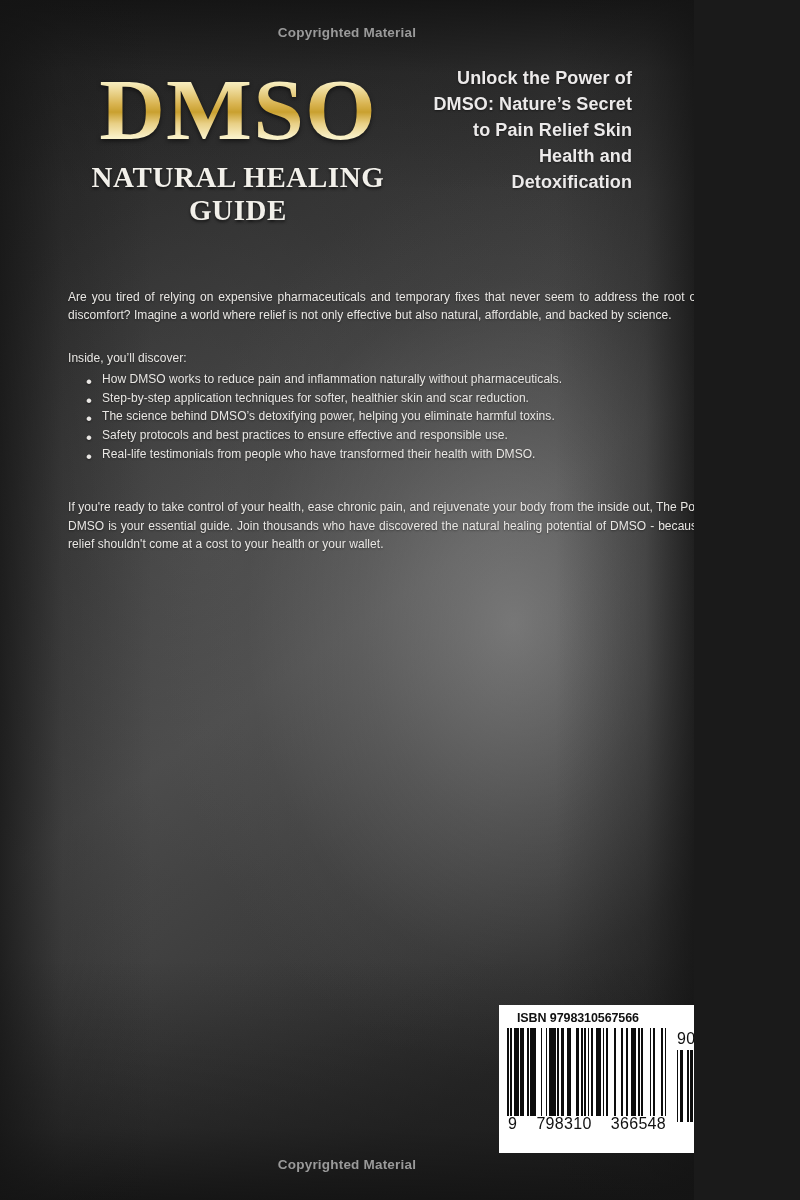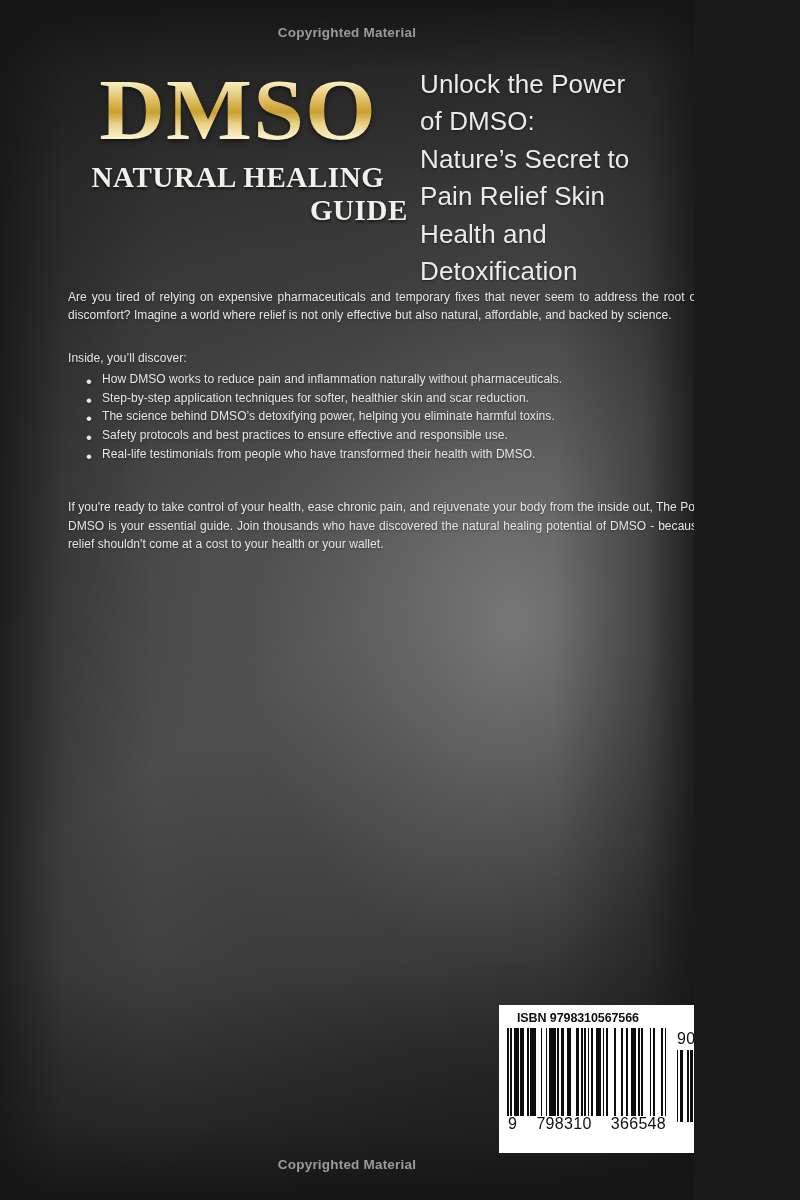--- a/index.html
+++ b/index.html
@@ -89,32 +89,33 @@
   .brand-sub {
     font-family: "Liberation Serif", "DejaVu Serif", serif;
     font-weight: 700;
     font-size: 29px;
     line-height: 1.16;
     letter-spacing: 0.6px;
     color: #f2f0ea;
     margin: 10px 0 0 0;
     text-shadow: 0 2px 3px rgba(0,0,0,0.6);
   }
-  .brand-sub .line2 { display: block; text-align: right; }
+  .brand-sub .line2 { display: block; }
 
   .subtitle {
     flex: 1 1 auto;
     margin-left: 12px;
     padding-top: 4px;
     color: #eceaea;
-    font-size: 26px;
+    font-size: 18px;
     line-height: 1.44;
-    font-weight: 400;
+    font-weight: 700;
     letter-spacing: 0.1px;
     text-shadow: 0 1px 2px rgba(0,0,0,0.45);
+    text-align: right;
   }
 
   
   .body-copy {
     position: absolute;
     top: 288px;
     left: 68px;
     width: 660px;
     z-index: 3;
     color: #e9e7e4;

